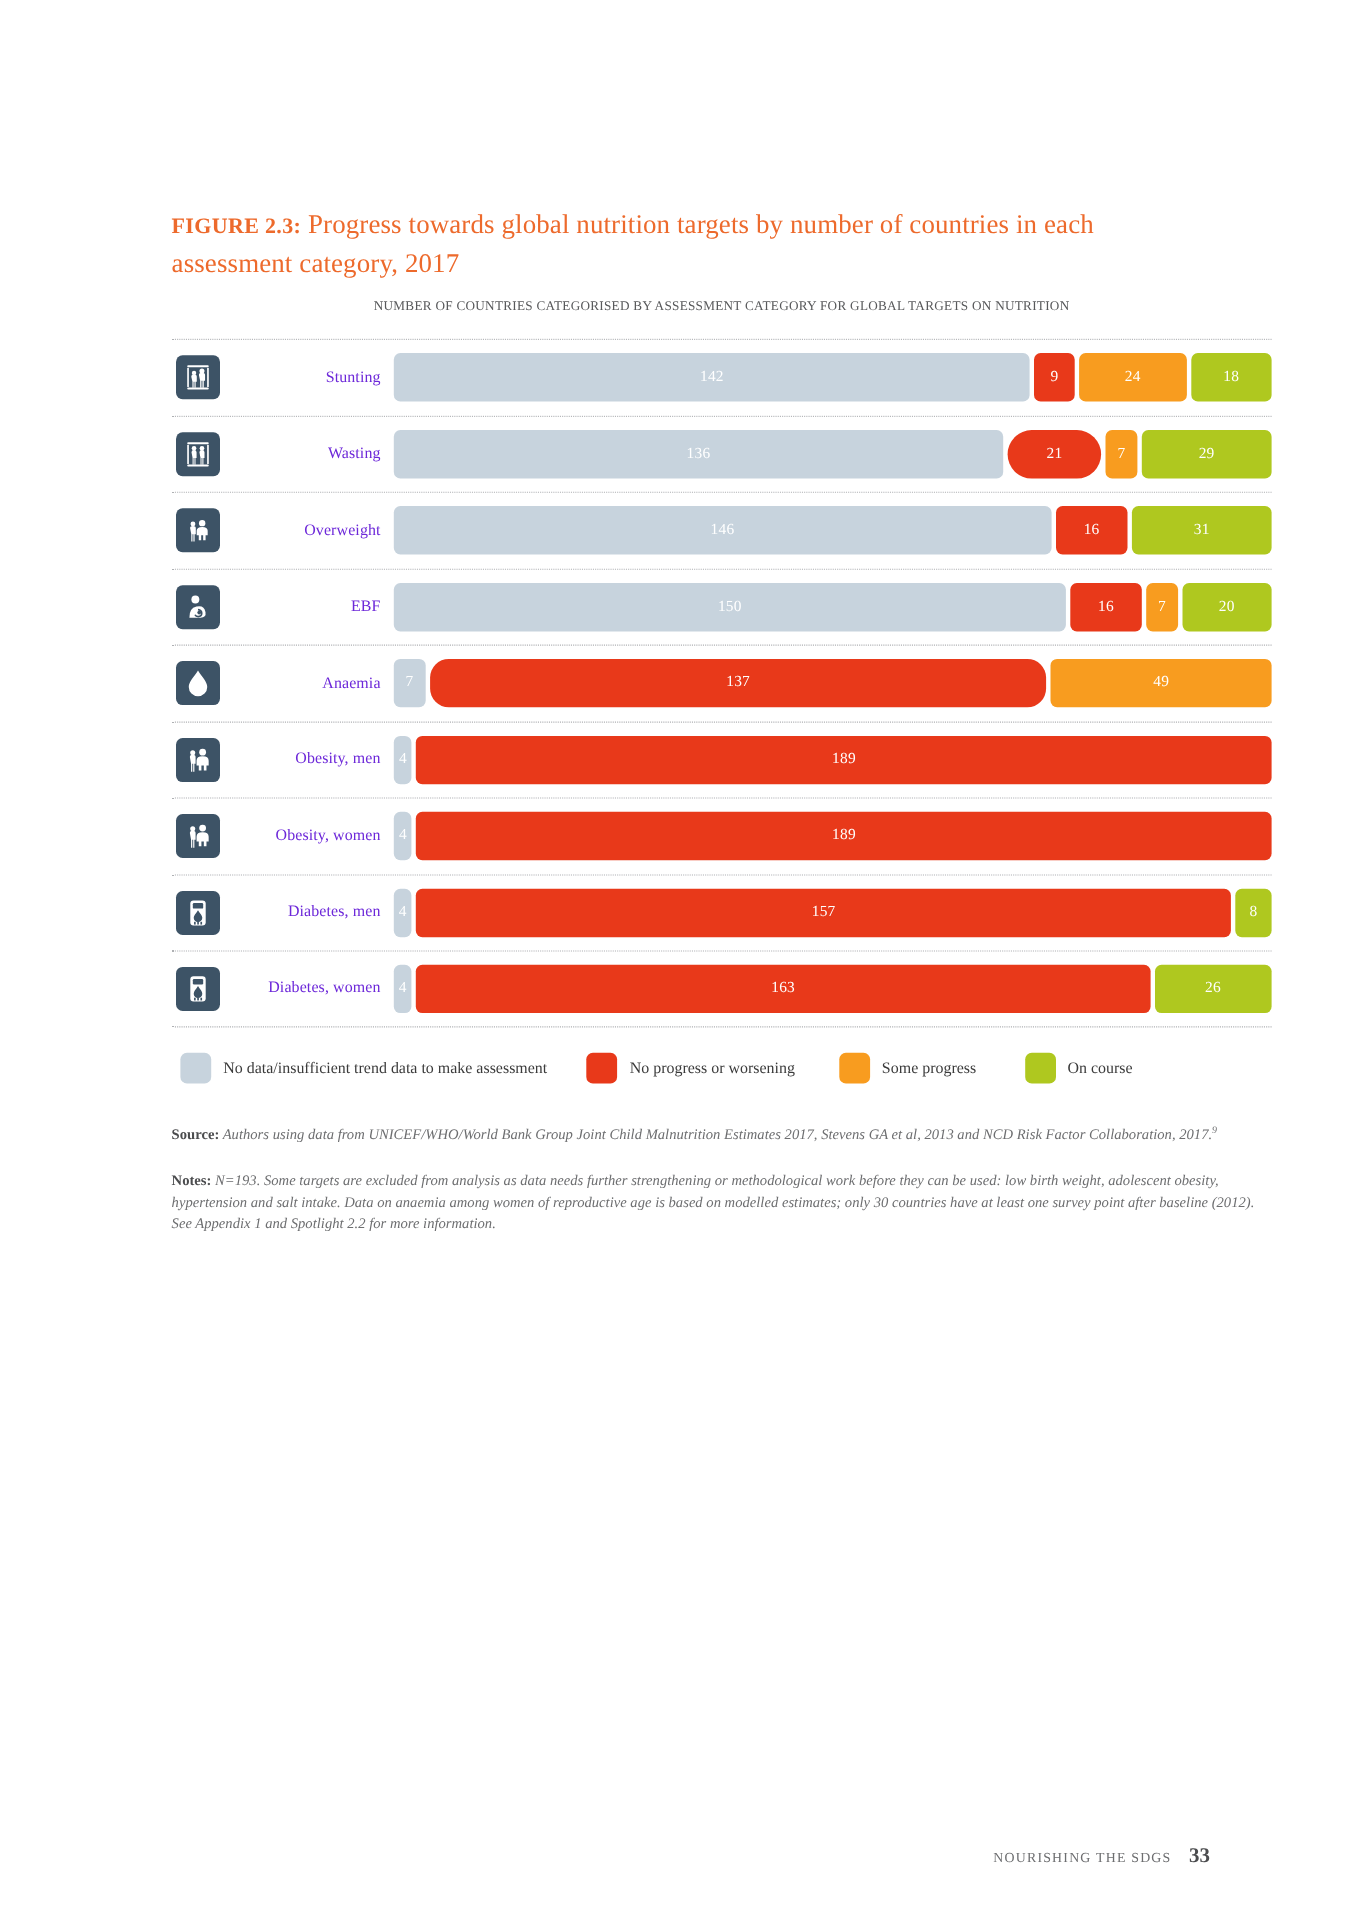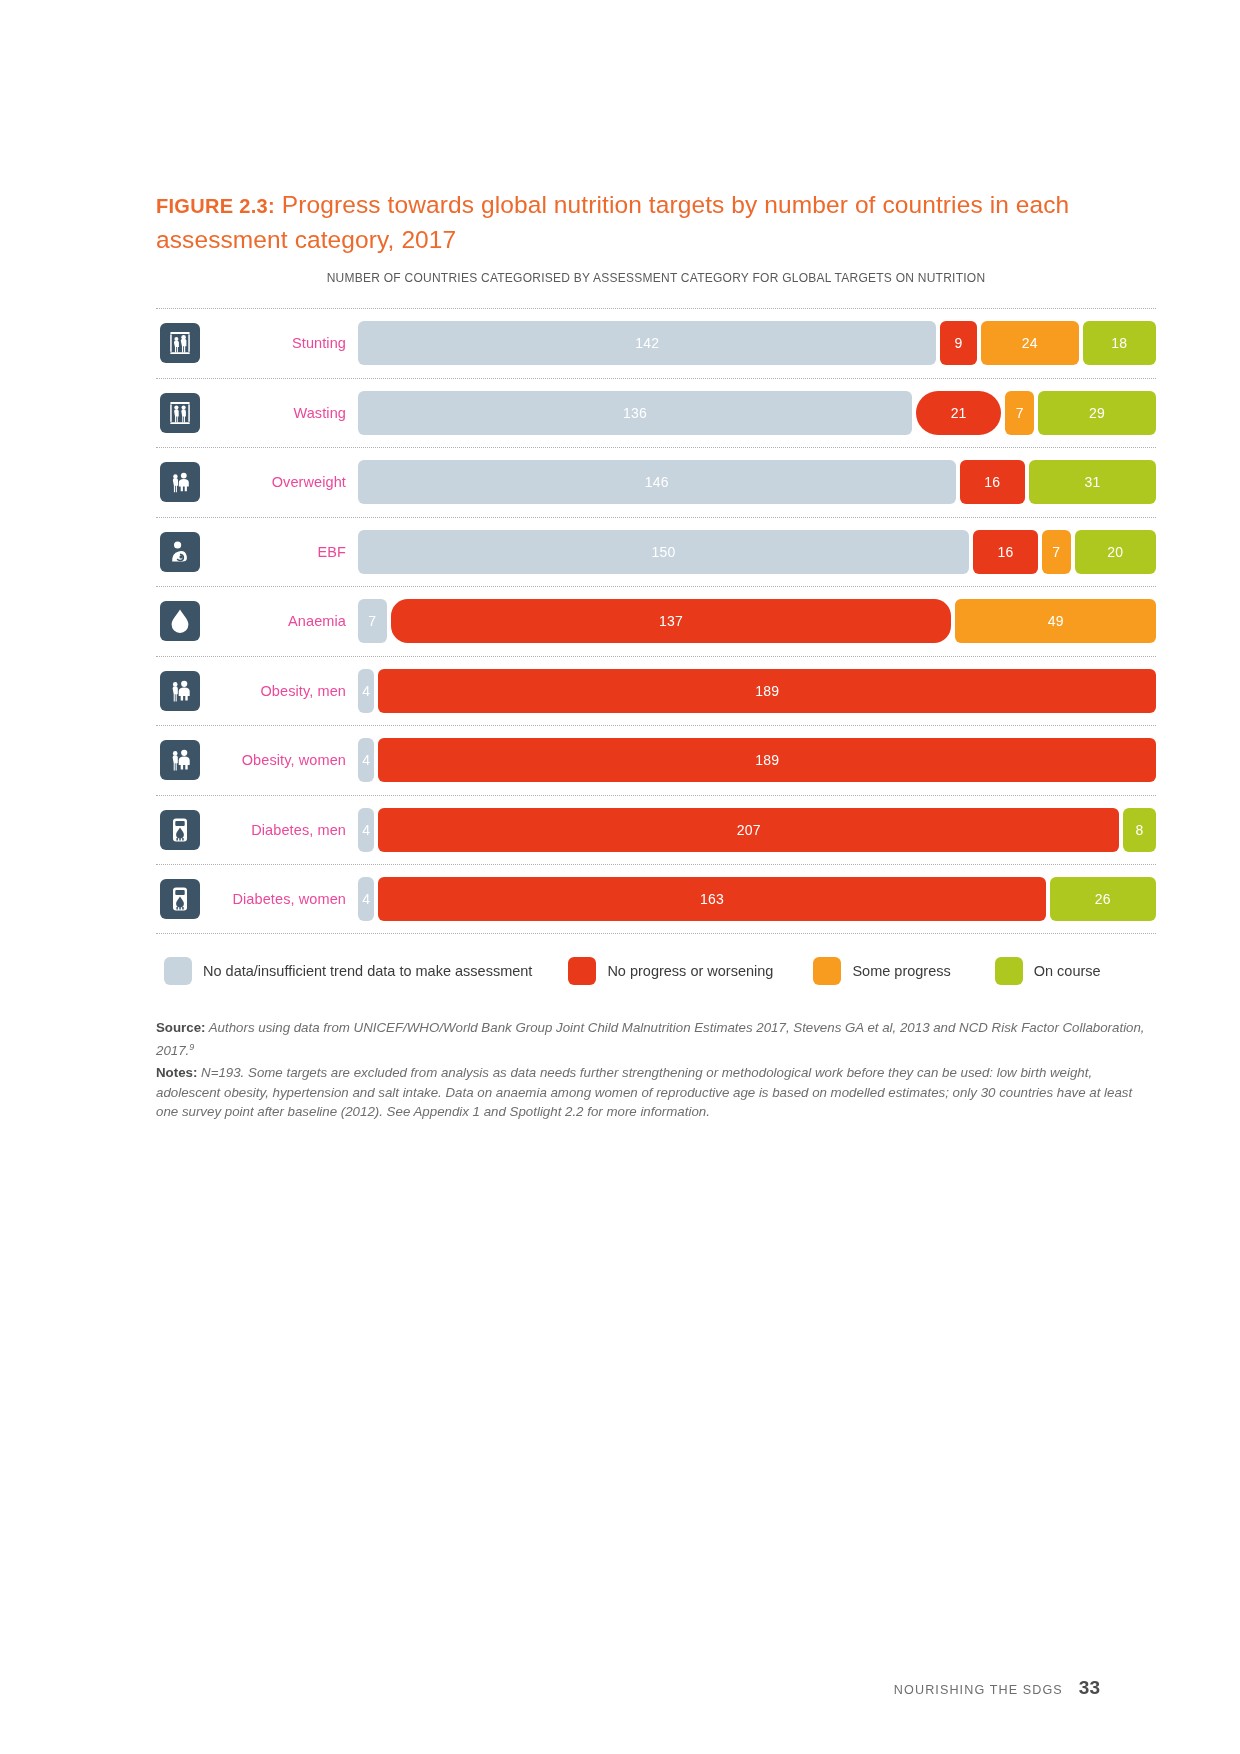--- a/index.html
+++ b/index.html
@@ -10,20 +10,21 @@
     background: #ffffff;
     font-family: "Liberation Sans", sans-serif;
     -webkit-font-smoothing: antialiased;
   }
 
   #page {
     position: relative;
     width: 1240px;
     height: 1754px;
     background: #ffffff;
+    font-family: Liberation Serif, serif;
   }
 
   
   .fig-title {
     position: absolute;
     left: 156px;
     top: 188px;
     width: 940px;
     color: #ED6A2C;
     font-size: 24.5px;
@@ -80,21 +81,21 @@
     margin-left: 4px;
   }
   .icon-tile svg { display: block; }
 
   
   .row-label {
     flex: 0 0 auto;
     width: 158px;
     text-align: right;
     padding-right: 12px;
-    color: #ec4899;
+    color: #6d28d9;
     font-size: 14.5px;
     letter-spacing: 0.1px;
   }
 
   
   .bars {
     flex: 1 1 auto;
     height: 44px;
     display: flex;
     align-items: stretch;
@@ -417,21 +418,21 @@
         <rect x="13.3" y="22.0" width="1.5" height="2.5" fill="#3D5366"></rect>
         <rect x="16.2" y="22.0" width="1.5" height="2.5" fill="#3D5366"></rect>
           </svg>
         </div>
         <div class="row-label">Diabetes, men</div>
         <div class="bars">
           <div class="seg nodata" style="flex: 0 0 calc(2.07254% - 0.165803px);">
             <span>4</span>
           </div>
           <div class="seg noprog" style="flex: 0 0 calc(93.7824% - 7.50259px);">
-            <span>207</span>
+            <span>157</span>
           </div>
           <div class="seg oncourse" style="flex: 0 0 calc(4.14508% - 0.331606px);">
             <span>8</span>
           </div>
         </div>
       </div>
       <div class="row">
         <div class="icon-tile">
           <svg width="28" height="28" viewBox="0 0 28 28" fill="#ffffff">
         <rect x="7.0" y="2.6" width="14.0" height="22.8" rx="3.0"></rect>

